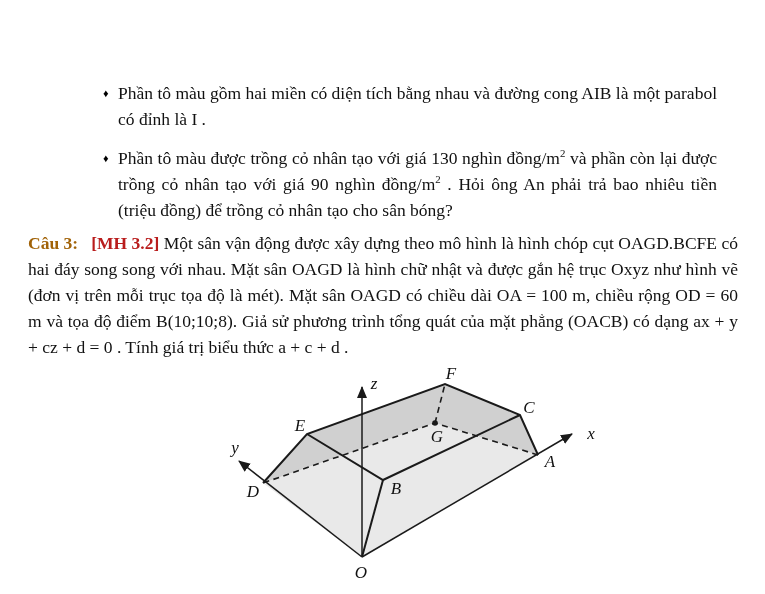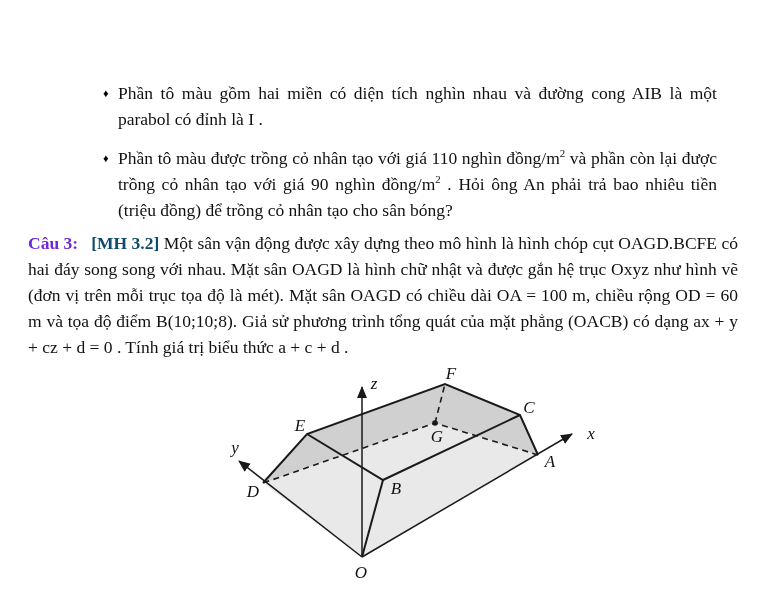--- a/index.html
+++ b/index.html
@@ -11,41 +11,41 @@
   .content{padding:80px 27px 0 28px;}
   .para{text-align:justify;}
   .bullet-item{position:relative;margin-left:90px;margin-right:21px;}
   .bullet-item + .bullet-item{margin-top:13px;}
   .bullet-marker{
     position:absolute;left:-15px;top:0px;font-size:11px;line-height:26px;color:#000;
   }
   .question{margin-top:7px;}
   .sg-i{}
   .sg-sup{font-size:0.62em;vertical-align:super;line-height:0;}
-  .sg-q{color:#6d28d9;font-weight:bold;padding-right:13px;}
-  .sg-mh{color:#0c4a6e;font-weight:bold;}
+  .sg-q{color:#a16207;font-weight:bold;padding-right:13px;}
+  .sg-mh{color:#b91c1c;font-weight:bold;}
   .figure-wrap{margin-top:3px;margin-left:192px;width:390px;}
   svg text{
     font-family:"Liberation Serif","DejaVu Serif",serif;
     font-style:italic;font-size:17px;fill:#111111;
   }
 </style>
 </head>
 <body>
 
 <div class="content">
 
   <div class="bullets">
     <div class="bullet-item para">
       <span class="bullet-marker">♦</span>
-      <span><span>Phần tô màu gồm hai miền có diện tích nghìn nhau và đường cong </span><span class="sg-i">AIB</span><span> là một parabol có đỉnh là </span><span class="sg-i">I</span><span> .</span></span>
+      <span><span>Phần tô màu gồm hai miền có diện tích bằng nhau và đường cong </span><span class="sg-i">AIB</span><span> là một parabol có đỉnh là </span><span class="sg-i">I</span><span> .</span></span>
     </div>
     <div class="bullet-item para">
       <span class="bullet-marker">♦</span>
-      <span><span>Phần tô màu được trồng cỏ nhân tạo với giá 110 nghìn đồng/m</span><span class="sg-sup">2</span><span> và phần còn lại được trồng cỏ nhân tạo với giá 90 nghìn đồng/m</span><span class="sg-sup">2</span><span> . Hỏi ông An phải trả bao nhiêu tiền (triệu đồng) để trồng cỏ nhân tạo cho sân bóng?</span></span>
+      <span><span>Phần tô màu được trồng cỏ nhân tạo với giá 130 nghìn đồng/m</span><span class="sg-sup">2</span><span> và phần còn lại được trồng cỏ nhân tạo với giá 90 nghìn đồng/m</span><span class="sg-sup">2</span><span> . Hỏi ông An phải trả bao nhiêu tiền (triệu đồng) để trồng cỏ nhân tạo cho sân bóng?</span></span>
     </div>
   </div>
 
   <div class="question para">
     <span><span class="sg-q">Câu 3:</span><span class="sg-mh">[MH 3.2]</span><span> Một sân vận động được xây dựng theo mô hình là hình chóp cụt </span><span class="sg-i">OAGD.BCFE</span><span> có hai đáy song song với nhau. Mặt sân </span><span class="sg-i">OAGD</span><span> là hình chữ nhật và được gắn hệ trục </span><span class="sg-i">Oxyz</span><span> như hình vẽ (đơn vị trên mỗi trục tọa độ là mét). Mặt sân </span><span class="sg-i">OAGD</span><span> có chiều dài </span><span class="sg-i">OA</span><span> = 100 m, chiều rộng </span><span class="sg-i">OD</span><span> = 60 m và tọa độ điểm </span><span class="sg-i">B</span><span>(10;10;8). Giả sử phương trình tổng quát của mặt phẳng (</span><span class="sg-i">OACB</span><span>) có dạng </span><span class="sg-i">ax + y + cz + d = 0</span><span> . Tính giá trị biểu thức </span><span class="sg-i">a + c + d</span><span> .</span></span>
   </div>
 
   <div class="figure-wrap">
     <svg width="388" height="228" viewBox="0 0 388 228">
       <defs>

